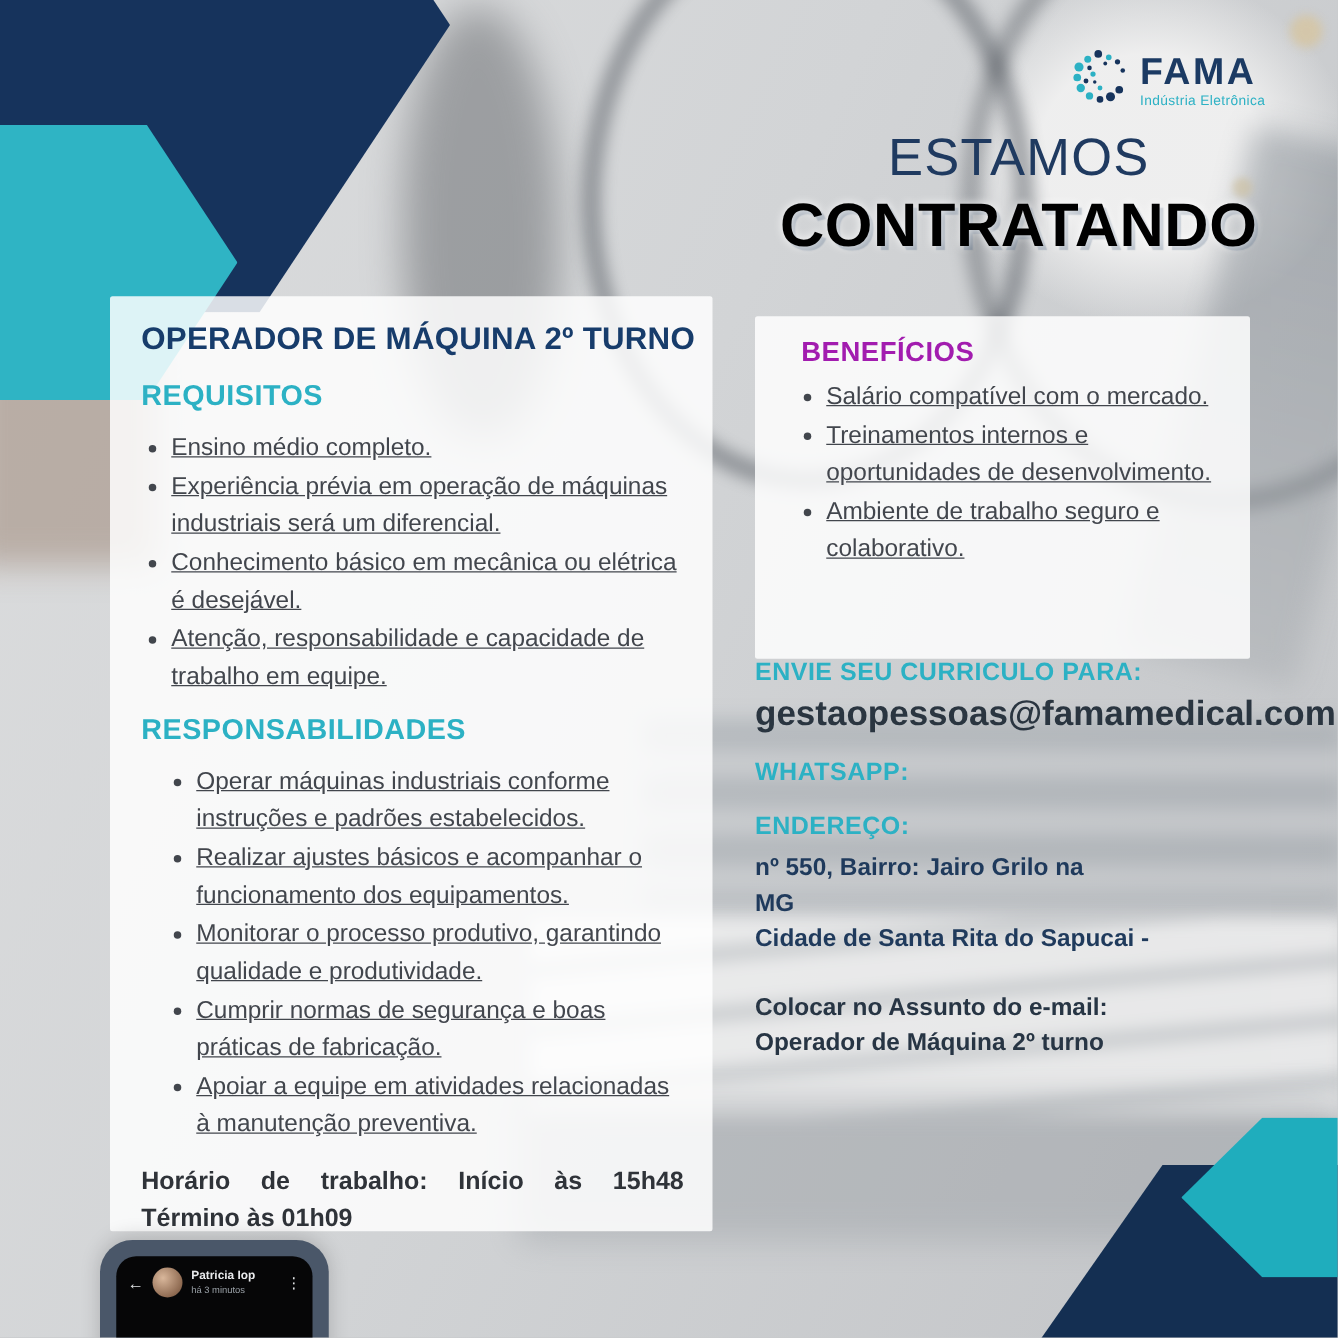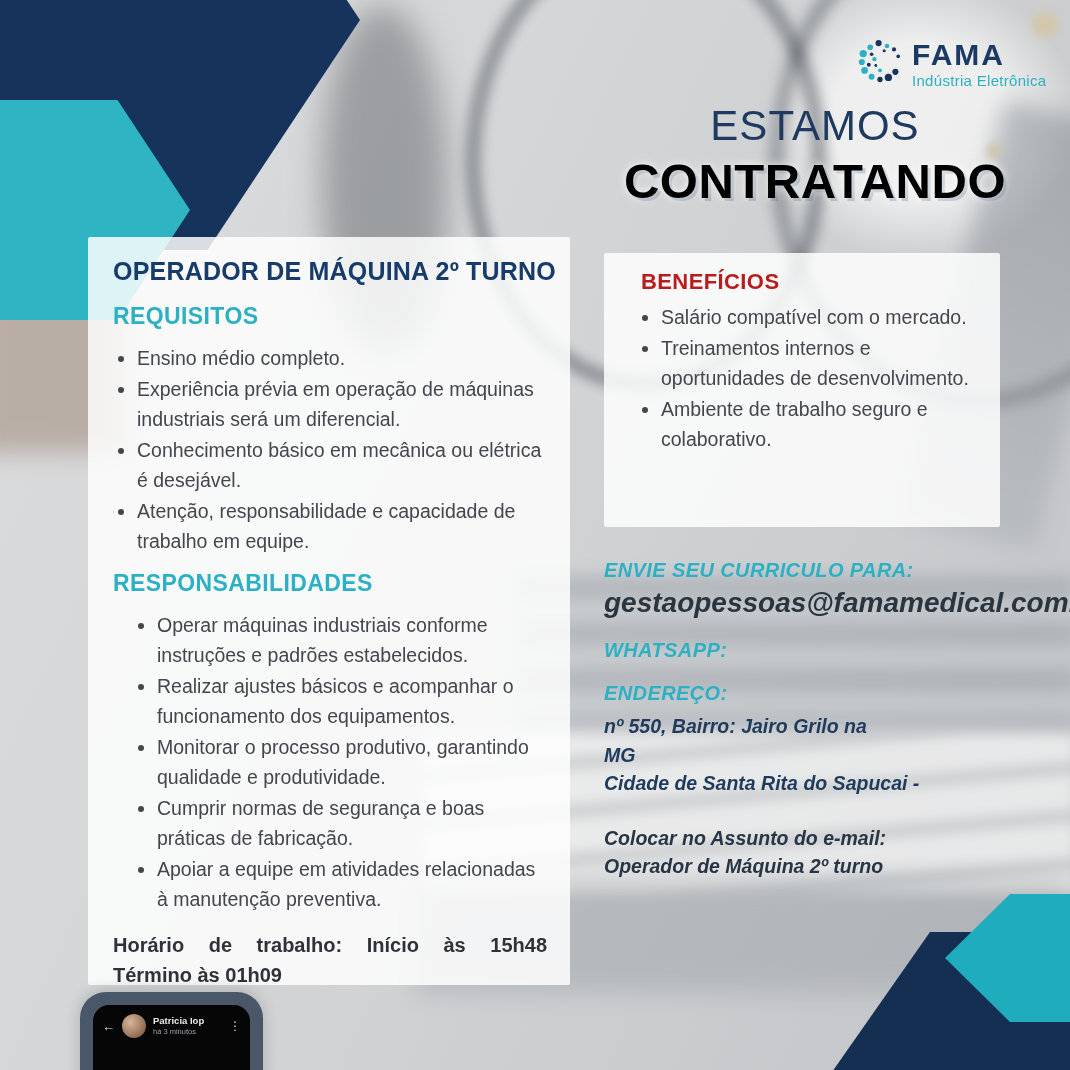--- a/index.html
+++ b/index.html
@@ -41,49 +41,49 @@
   .hex{clip-path:polygon(25% 0%,75% 0%,100% 50%,75% 100%,25% 100%,0% 50%);}
   .hex-navy-tl{left:-250px;top:-210px;width:610px;height:460px;background:#16335c;}
   .hex-teal-tl{left:-100px;top:100px;width:290px;height:220px;background:#2fb4c4;}
   .hex-navy-br{left:790px;top:932px;width:560px;height:400px;background:#142f52;}
   .hex-teal-br{left:945px;top:894px;width:260px;height:128px;background:#1fadbd;}
 
   
   .logo{left:852px;top:34px;display:flex;align-items:center;gap:4px;}
   .logo-text{display:flex;flex-direction:column;line-height:1;}
   .logo-name{font-size:30px;font-weight:bold;letter-spacing:2px;color:#1b3a63;}
-  .logo-tag{font-size:15px;color:#2cb1c4;margin-top:3px;letter-spacing:.3px;}
+  .logo-tag{font-size:11px;color:#2cb1c4;margin-top:3px;letter-spacing:.3px;}
 
   
   .headline{top:102px;right:64px;text-align:center;}
   .headline-1{font-size:42px;font-weight:500;letter-spacing:1px;color:#1f3a60;}
   .headline-2{font-size:49px;font-weight:800;letter-spacing:.5px;color:#000000;margin-top:3px;
       text-shadow:0 0 8px rgba(255,255,255,.9),3px 3px 1px rgba(24,54,94,.25);}
 
   
   .card{background:rgba(255,255,255,.84);border-radius:2px;}
   .card-left{left:88px;top:237px;width:482px;height:748px;padding:16px 20px 0 25px;box-sizing:border-box;}
   .card-right{left:604px;top:253px;width:396px;height:274px;padding:16px 20px 0 33px;box-sizing:border-box;}
 
   .job-title{font-size:25px;font-weight:800;color:#173c6b;letter-spacing:.2px;white-space:nowrap;margin-top:4px;}
   .sec-head{font-size:23px;font-weight:800;color:#2cb1c4;letter-spacing:.4px;}
   .req-head{margin-top:17px;}
   .resp-head{margin-top:14px;}
   ul.bullets{list-style:disc outside;margin:13px 0 0 6px;padding-left:18px;
-      font-size:19.5px;line-height:30px;color:#42464d;}
+      font-size:19.5px;line-height:30px;color:#42464d;text-decoration:underline;}
   ul.bullets li{margin-bottom:1px;}
   ul.resp{margin-left:26px;}
   .schedule{margin-top:16px;font-size:20px;font-weight:bold;color:#2f3339;line-height:30px;width:434px;}
   .schedule-l1{display:block;text-align:justify;text-align-last:justify;}
 
-  .benef-head{font-size:22px;font-weight:800;color:#b91c1c;letter-spacing:.4px;margin-left:4px;}
+  .benef-head{font-size:22px;font-weight:800;color:#a21caf;letter-spacing:.4px;margin-left:4px;}
   .card-right ul.bullets{margin-top:7px;}
 
   
-  .contact{left:604px;top:559px;width:412px;font-style:italic;}
+  .contact{left:604px;top:527px;width:412px;}
   .c-label{font-size:20px;font-weight:800;color:#2cb1c4;letter-spacing:.4px;}
   .c-value{font-size:28px;font-weight:bold;color:#2a3540;margin-top:5px;}
   .c-gap{margin-top:20px;}
   .c-addr{font-size:19.5px;font-weight:bold;color:#1f3a5c;line-height:28.5px;margin-top:7px;}
   .c-subject{margin-top:26px;font-size:19.5px;font-weight:bold;color:#273544;line-height:28.5px;}
 
   
   .phone{left:80px;top:992px;width:183px;height:120px;background:#4a5769;
       border-radius:26px 26px 0 0;box-shadow:0 -2px 16px rgba(0,0,0,.18);}
   .phone-screen{position:absolute;left:13px;right:13px;top:13px;bottom:-5px;

